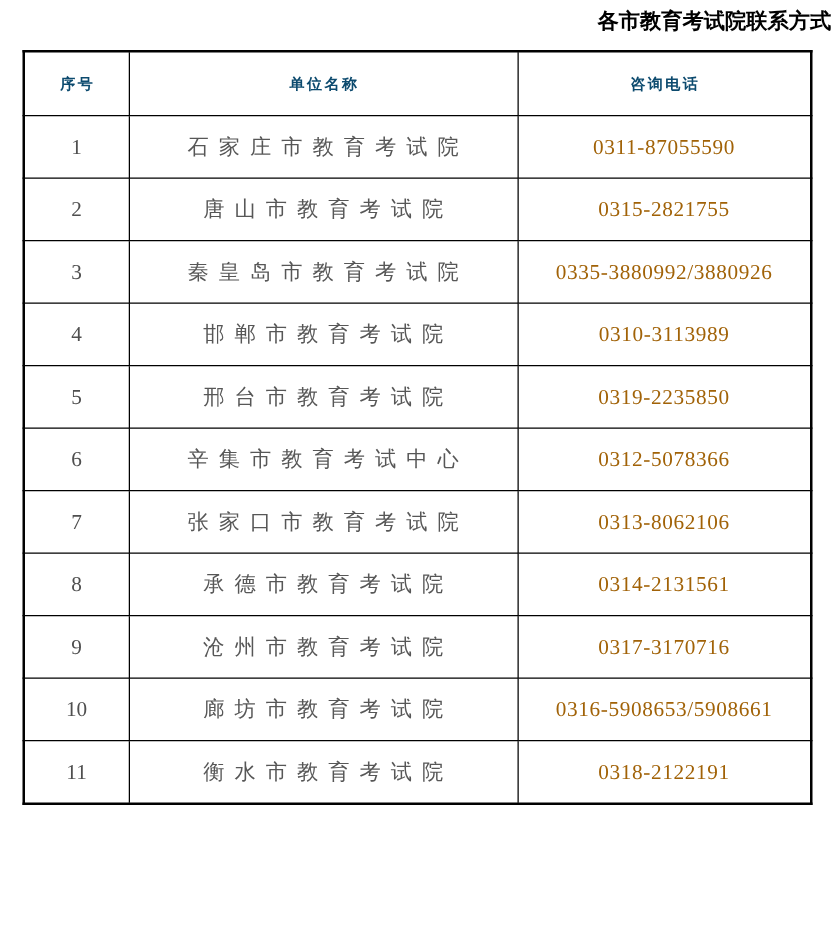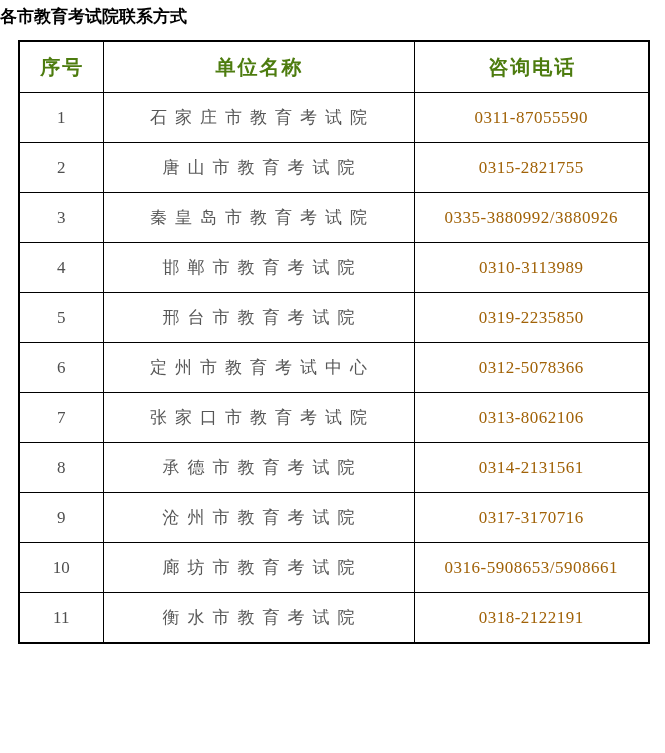--- a/index.html
+++ b/index.html
@@ -9,21 +9,21 @@
   }
   body {
     width: 665px;
     height: 753px;
     font-family: "Liberation Sans", sans-serif;
     color: #000;
   }
   .doc-title {
     padding-top: 5px;
     margin: 0 0 11px 0;
-    text-align: left;
+    text-align: right;
     font-size: 17px;
     line-height: 24px;
     font-weight: bold;
     color: #000000;
     font-family: Liberation Serif, serif;
   }
   table.contact-table {
     border-collapse: collapse;
     table-layout: fixed;
     margin-left: 18px;
@@ -34,23 +34,23 @@
   .contact-table td {
     border: 1px solid #000;
     text-align: center;
     vertical-align: middle;
     padding: 0;
     overflow: hidden;
     white-space: nowrap;
   }
   .contact-table th {
     height: 50px;
-    font-size: 20px;
+    font-size: 12px;
     font-weight: bold;
-    color: #4d7c0f;
+    color: #0c4a6e;
     letter-spacing: 2px;
     text-indent: 2px;
     font-family: Liberation Mono, monospace;
   }
   .contact-table td {
     height: 49px;
   }
   td.cell-index {
     font-family: "Liberation Serif", serif;
     font-size: 17px;
@@ -109,21 +109,21 @@
       <td class="cell-name">邯郸市教育考试院</td>
       <td class="cell-phone">0310-3113989</td>
     </tr>
     <tr>
       <td class="cell-index">5</td>
       <td class="cell-name">邢台市教育考试院</td>
       <td class="cell-phone">0319-2235850</td>
     </tr>
     <tr>
       <td class="cell-index">6</td>
-      <td class="cell-name">定州市教育考试中心</td>
+      <td class="cell-name">辛集市教育考试中心</td>
       <td class="cell-phone">0312-5078366</td>
     </tr>
     <tr>
       <td class="cell-index">7</td>
       <td class="cell-name">张家口市教育考试院</td>
       <td class="cell-phone">0313-8062106</td>
     </tr>
     <tr>
       <td class="cell-index">8</td>
       <td class="cell-name">承德市教育考试院</td>

